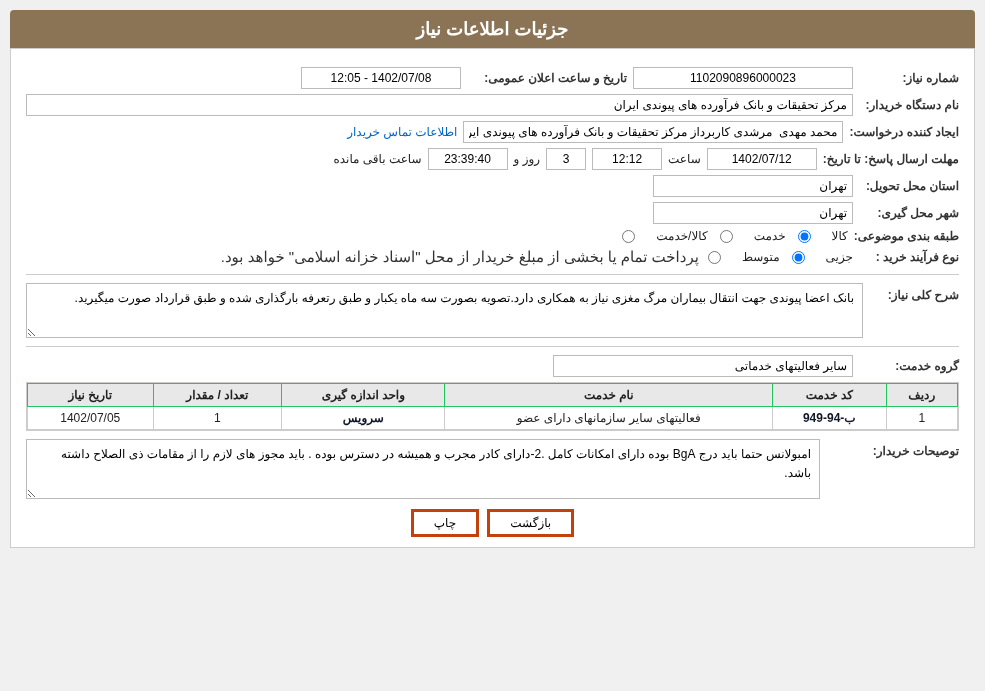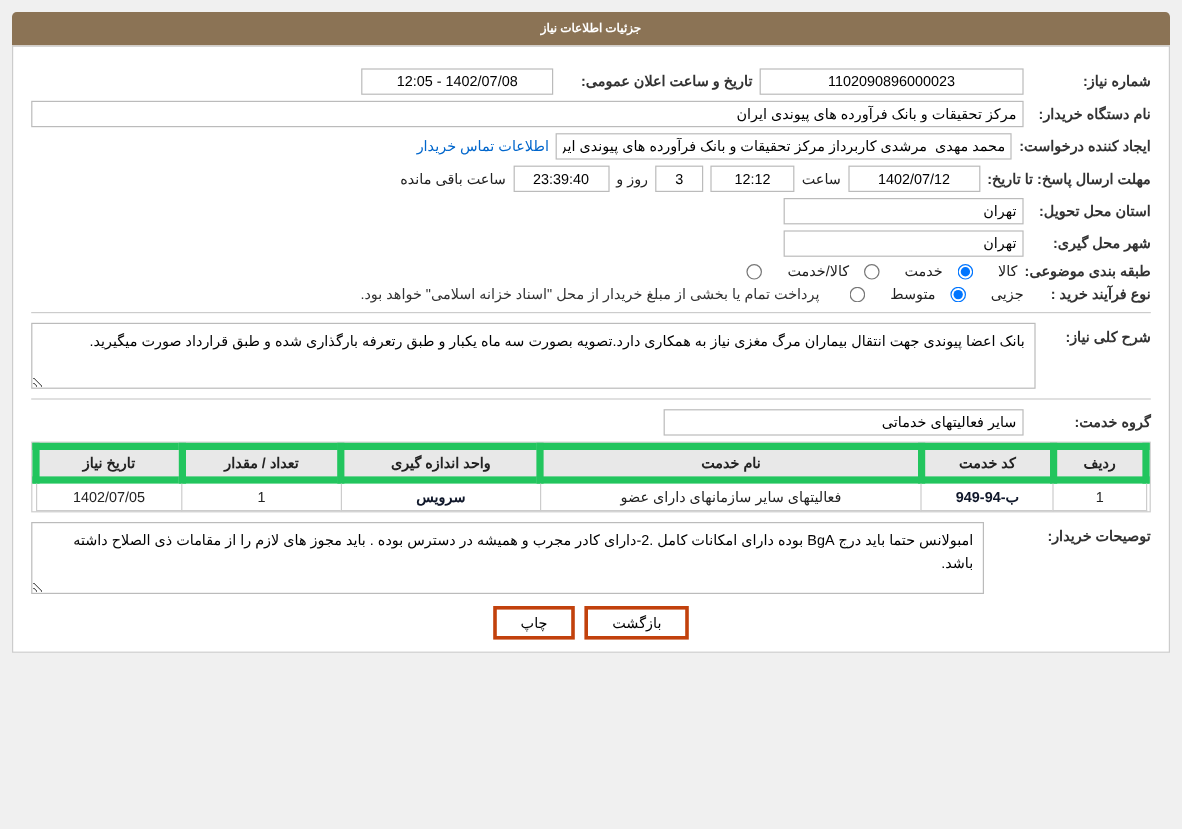--- a/index.html
+++ b/index.html
@@ -14,25 +14,24 @@
       width: 985px;
       min-height: 691px;
       background: #f0f0f0;
       padding: 10px;
     }
     .header-bar {
       background: #8B7355;
       color: #fff;
       text-align: center;
       padding: 8px 0;
-      font-size: 10px;
+      font-size: 18px;
       font-weight: bold;
       border-radius: 4px 4px 0 0;
       margin-bottom: 0;
-      font-family: Liberation Serif, serif;
     }
     .main-content {
       background: #fff;
       border: 1px solid #ccc;
       padding: 10px 15px;
     }
     .row {
       display: flex;
       align-items: center;
       margin-bottom: 5px;
@@ -106,21 +105,21 @@
       border: 1px solid #ccc;
       margin: 5px 0;
     }
     .data-table {
       width: 100%;
       border-collapse: collapse;
       font-size: 12px;
     }
     .data-table th {
       background: #e8e8e8;
-      border: 6px solid #22c55e;
+      border: 1px solid #22c55e;
       padding: 4px 8px;
       text-align: center;
       font-weight: bold;
     }
     .data-table td {
       border: 1px solid #ccc;
       padding: 4px 8px;
       text-align: center;
     }
     .data-table tr:nth-child(even) td { background: #f9f9f9; }
@@ -242,21 +241,21 @@
       <div class="radio-group">
         <div class="radio-item">
           <span class="inline-label">متوسط</span>
           <input type="radio" name="purchase" style="">
         </div>
         <div class="radio-item">
           <span class="inline-label">جزیی</span>
           <input type="radio" name="purchase" checked="" style="">
         </div>
       </div>
-      <span style="font-size:12px; color:#333; margin-right:19px;">پرداخت تمام یا بخشی از مبلغ خریدار از محل "اسناد خزانه اسلامی" خواهد بود.</span>
+      <span style="font-size:15px; color:#333; margin-right:3px;">پرداخت تمام یا بخشی از مبلغ خریدار از محل "اسناد خزانه اسلامی" خواهد بود.</span>
     </div>
 
     <hr class="section-divider">
 
     <div class="need-detail-row">
       <span class="label" style="min-width:90px; padding-top:5px;">شرح کلی نیاز:</span>
       <textarea class="description-box" readonly="" style="">بانک اعضا پیوندی جهت انتقال بیماران مرگ مغزی نیاز به همکاری دارد.تصویه بصورت سه ماه یکبار و طبق رتعرفه بارگذاری شده و طبق قرارداد صورت میگیرید.</textarea>
     </div>
 
     <hr class="section-divider">

